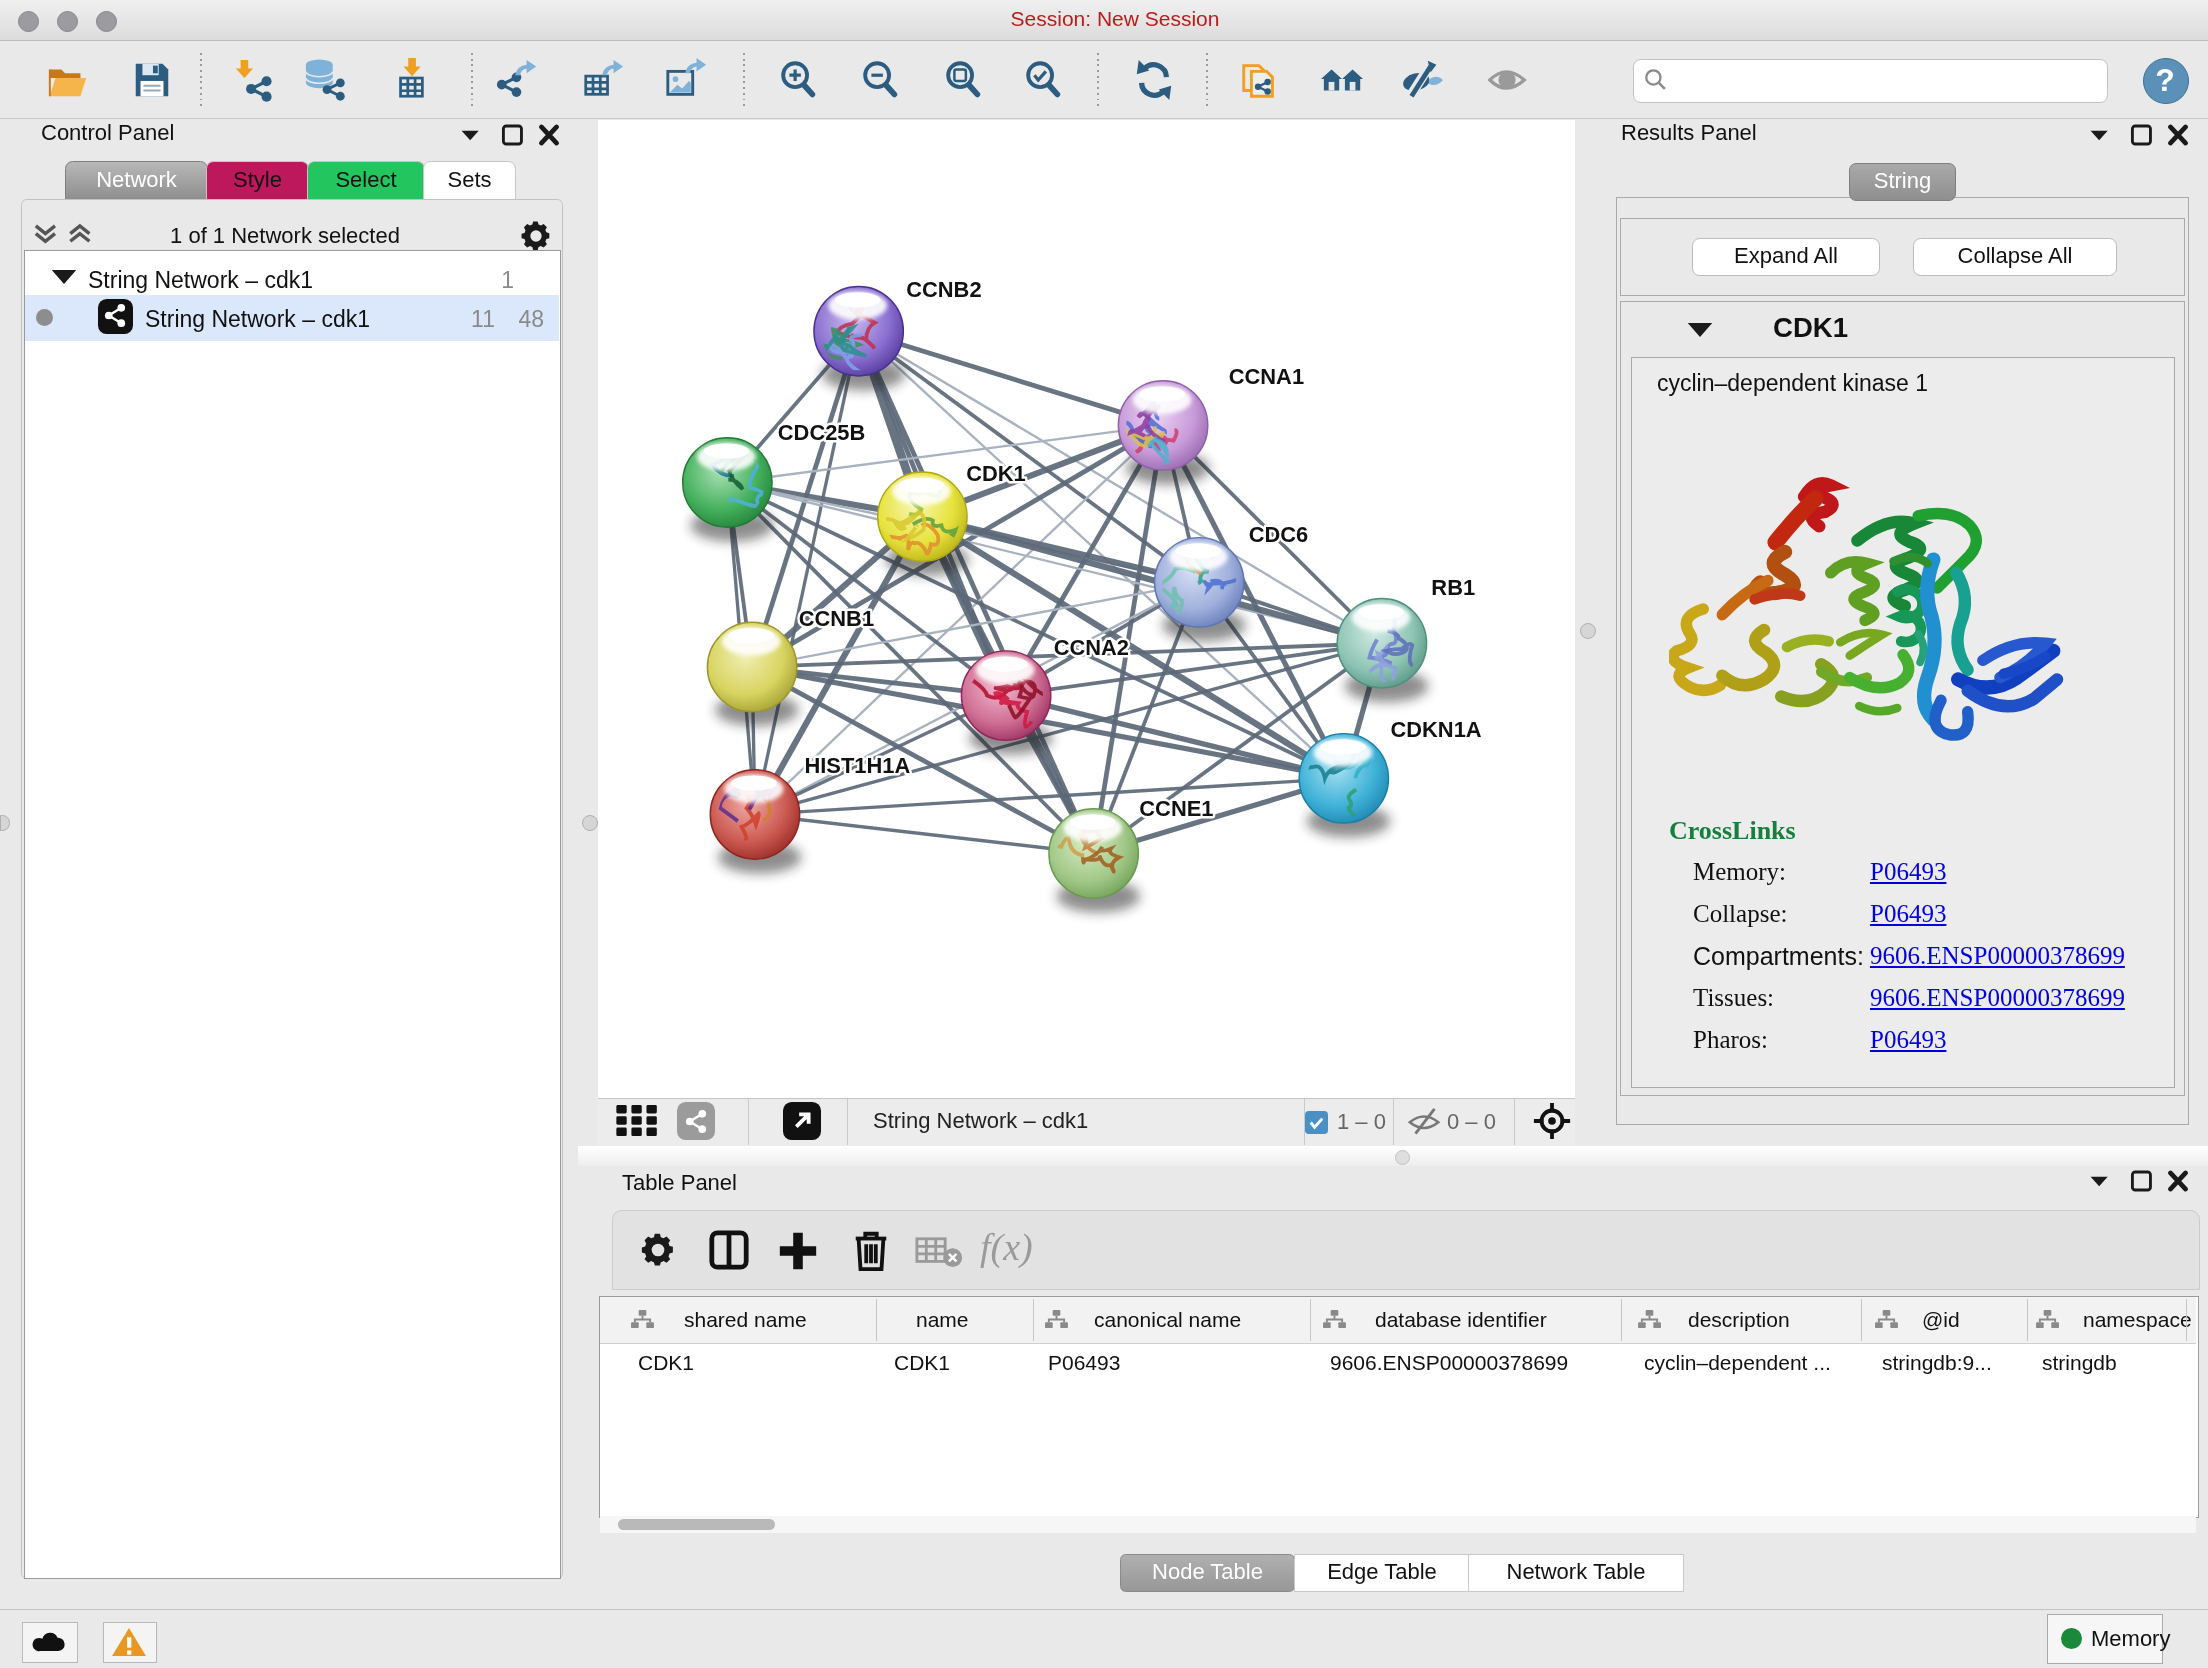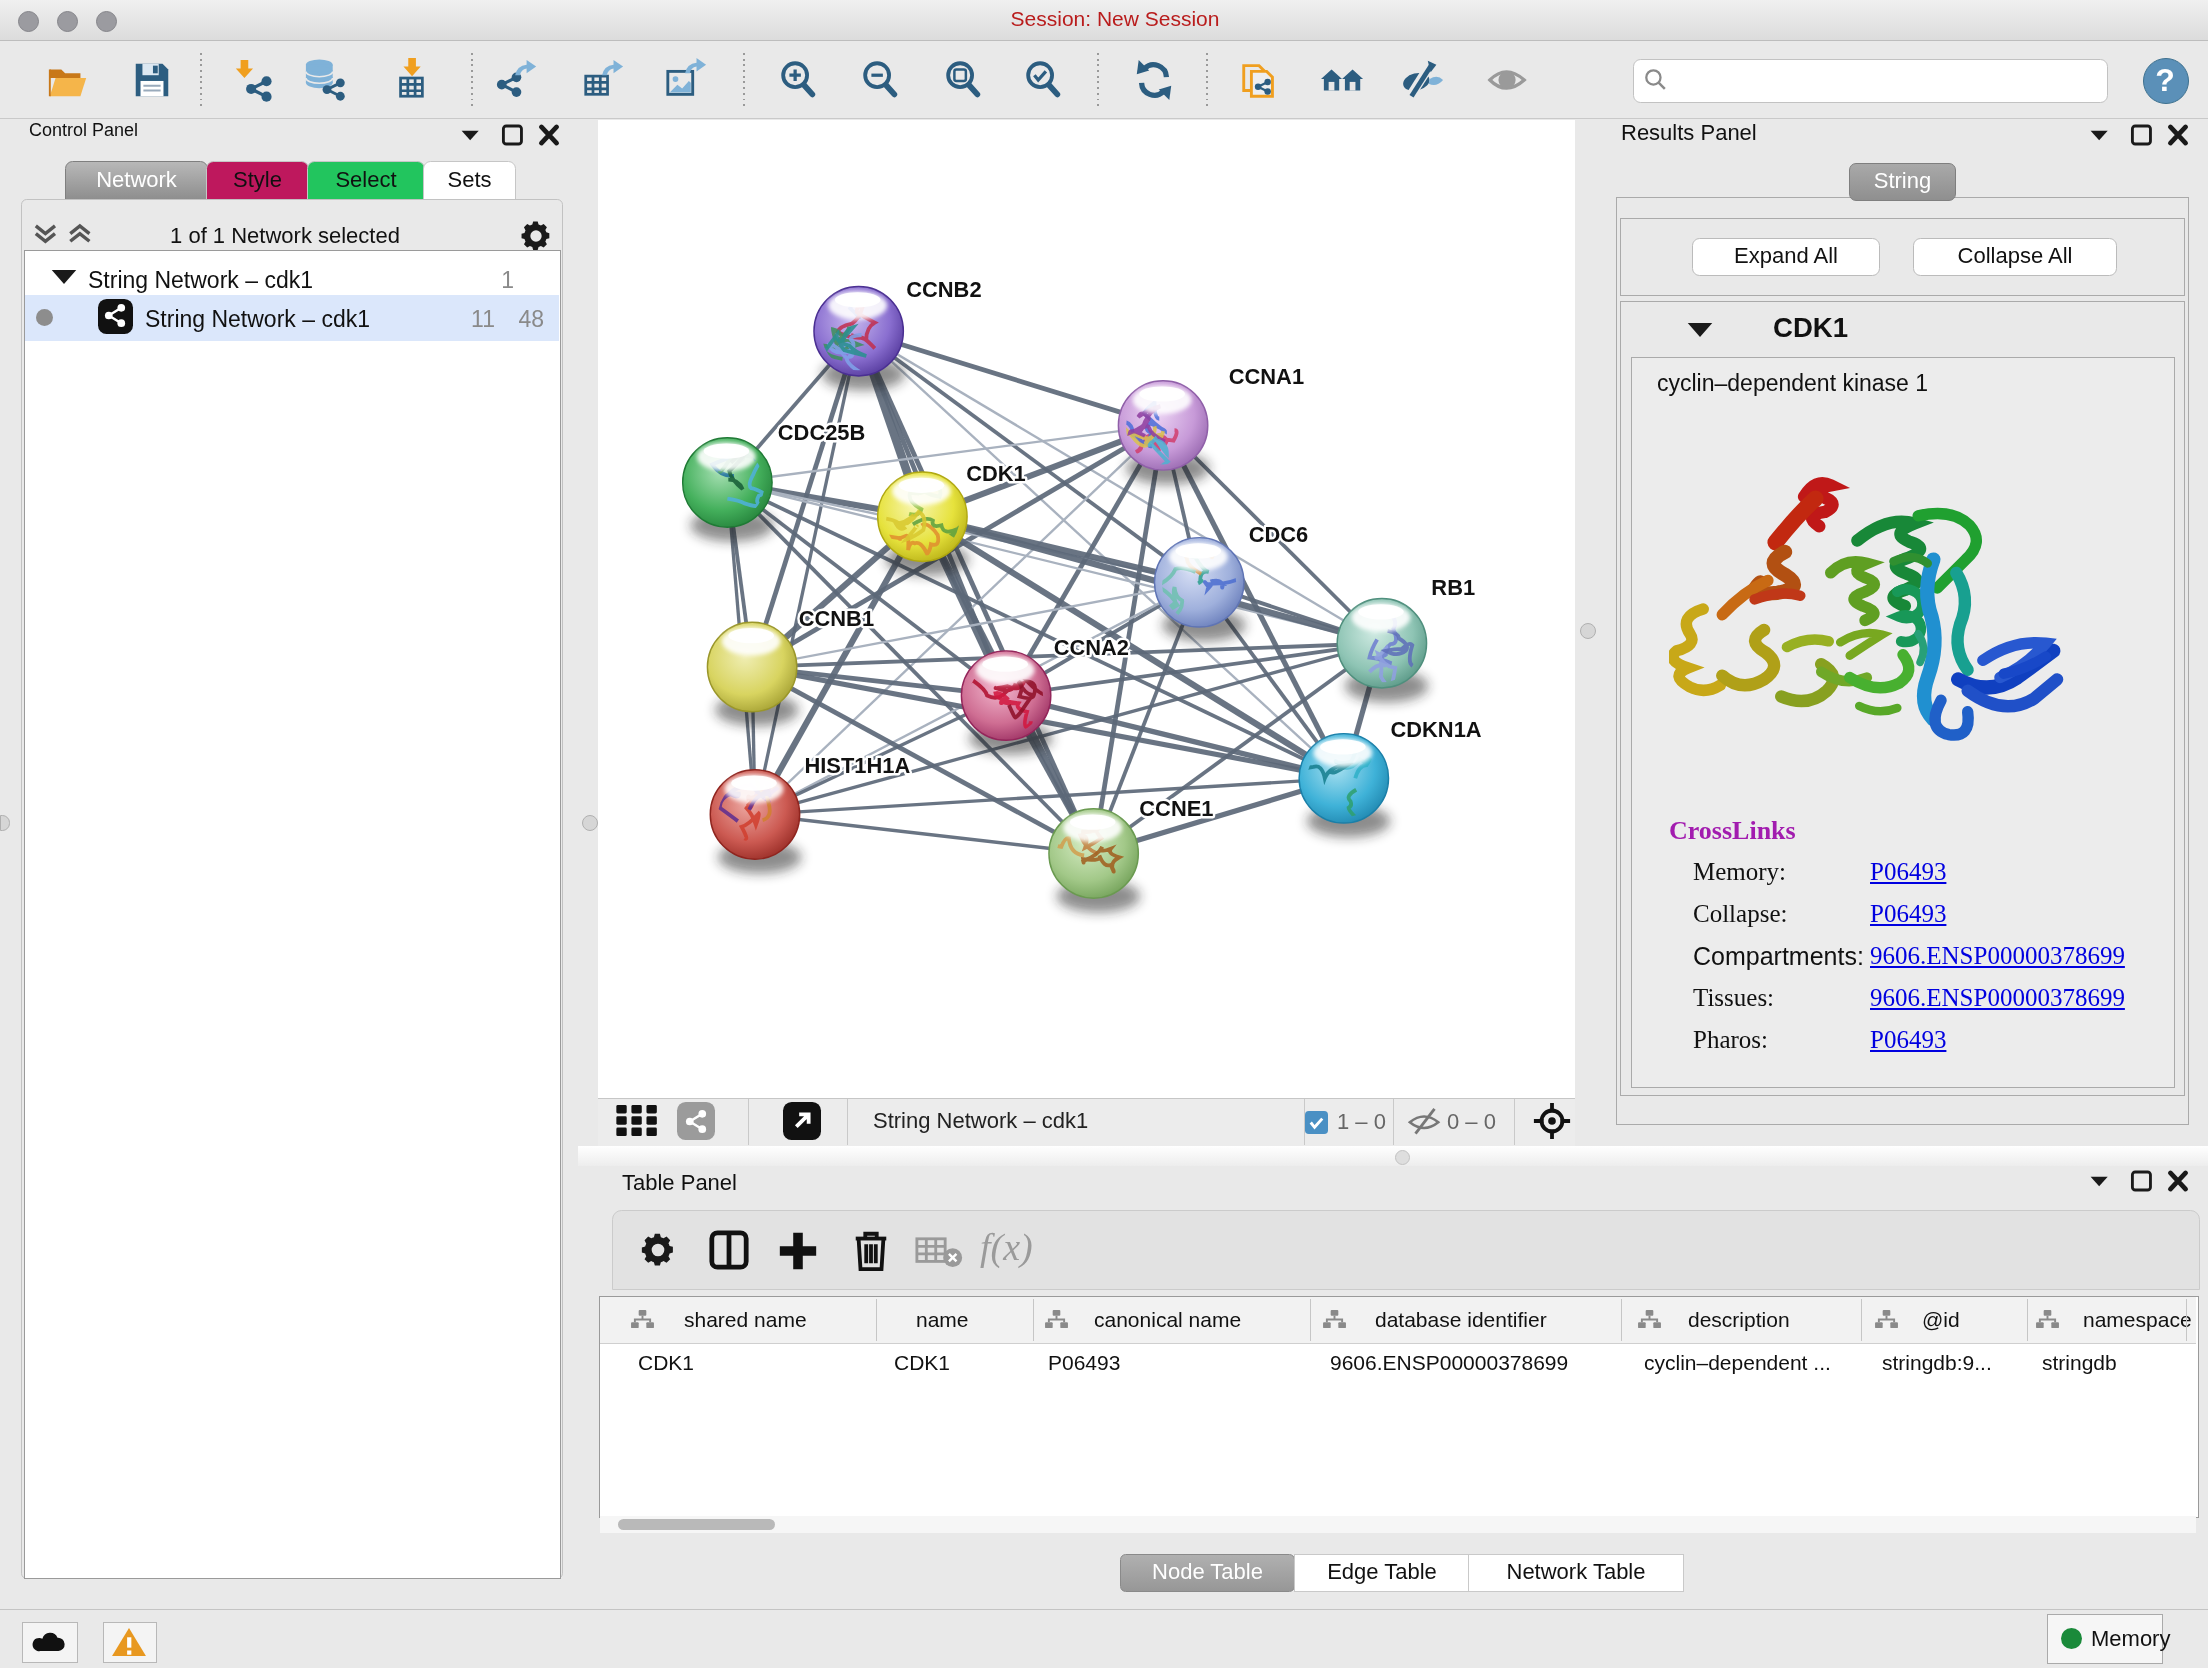--- a/index.html
+++ b/index.html
@@ -170,21 +170,21 @@
         <circle cx="12" cy="12" r="7.5" fill="none" stroke="#8a8a8a" stroke-width="2.4"></circle>
         <path d="M17.5 17.5 L24 24" stroke="#8a8a8a" stroke-width="2.6"></path>
       </svg>
     </div>
 <div style="position:absolute;left:2143px;top:58px;width:44px;height:44px;border-radius:50%;background:#5b90b8;border:1.9px solid #3e718f"></div>
 <div style="position:absolute;left:2143px;top:58px;width:44px;height:44px;text-align:center;font-size:32px;font-weight:bold;color:#fff;line-height:44px">?</div>
 
 <div style="position:absolute;left:0px;top:119px;width:578px;height:1471px;background:#e9e9e9">
   <div style="position:absolute;left:28.5px;top:118px;font-size:22px;color:#111">.</div>
 </div>
-<div style="position:absolute;left:29px;top:120px;font-size:18px;color:#111">Control Panel</div>
+<div style="position:absolute;left:41px;top:120px;font-size:22px;color:#111">Control Panel</div>
 <svg style="position:absolute;left:454px;top:122px" width="114" height="25" viewBox="0 0 120 26">
 <path d="M8 9 l18 0 -9 10 z" fill="#1a1a1a"></path>
 <rect x="52" y="4" width="19" height="19" rx="3" fill="none" stroke="#1a1a1a" stroke-width="3"></rect>
 <g stroke="#1a1a1a" stroke-width="5" stroke-linecap="round">
         <path d="M92 5 L108 22 M108 5 L92 22"></path>
       </g>
     </svg>
 
 <div style="position:absolute;left:65px;top:161px;width:453px;height:38px">
   <div style="position:absolute;left:0;top:0;width:141px;height:38px;background:linear-gradient(#b8b8b8,#8d8d8d);border:1px solid #7f7f7f;border-radius:7.6px 7.6px 0 0;color:#fff;text-align:center;line-height:36px;font-size:22px">Network</div>
@@ -596,21 +596,21 @@
 <path d="M314 256 q38 28 70 8 l24 -20" stroke="#2050c8" stroke-width="13"></path>
 <path d="M330 224 q32 -22 66 -18 q-20 24 -48 36" stroke="#2858d0" stroke-width="12"></path>
 <path d="M286 266 q-16 30 8 36 q24 4 20 -24" stroke="#2060c8" stroke-width="12"></path>
 <path d="M352 238 q22 -4 44 -18" stroke="#1848c8" stroke-width="11"></path>
 <path d="M180 205 q22 -14 44 -8 q-16 10 -34 22" stroke="#78a820" stroke-width="9"></path>
 <path d="M236 120 q20 -10 36 2" stroke="#309030" stroke-width="9"></path>
 <path d="M200 272 q20 10 40 2" stroke="#58a828" stroke-width="9"></path>
 <path d="M262 196 q10 14 2 30" stroke="#28a078" stroke-width="8"></path>
 </g>
       </svg>
-  <div style="position:absolute;left:48px;top:514px;font-family:'Liberation Serif',serif;font-size:26px;font-weight:bold;color:#a21caf">CrossLinks</div>
+  <div style="position:absolute;left:48px;top:514px;font-family:'Liberation Serif',serif;font-size:26px;font-weight:bold;color:#15803d">CrossLinks</div>
   <div style="position:absolute;left:72px;top:556px;font-family:'Liberation Serif',serif;font-size:25px;color:#111">Memory:</div>
 <div style="position:absolute;left:249px;top:556px;font-family:'Liberation Serif',serif;font-size:25px;color:#0000e0;text-decoration:underline">P06493</div>
   <div style="position:absolute;left:72px;top:598px;font-family:'Liberation Serif',serif;font-size:25px;color:#111">Collapse:</div>
 <div style="position:absolute;left:249px;top:598px;font-family:'Liberation Serif',serif;font-size:25px;color:#0000e0;text-decoration:underline">P06493</div>
   <div style="position:absolute;left:72px;top:640px;font-family:Liberation Sans, sans-serif;font-size:25px;color:#111">Compartments:</div>
 <div style="position:absolute;left:249px;top:640px;font-family:'Liberation Serif',serif;font-size:25px;color:#0000e0;text-decoration:underline">9606.ENSP00000378699</div>
   <div style="position:absolute;left:72px;top:682px;font-family:'Liberation Serif',serif;font-size:25px;color:#111">Tissues:</div>
 <div style="position:absolute;left:249px;top:682px;font-family:'Liberation Serif',serif;font-size:25px;color:#0000e0;text-decoration:underline">9606.ENSP00000378699</div>
   <div style="position:absolute;left:72px;top:724px;font-family:'Liberation Serif',serif;font-size:25px;color:#111">Pharos:</div>
 <div style="position:absolute;left:249px;top:724px;font-family:'Liberation Serif',serif;font-size:25px;color:#0000e0;text-decoration:underline">P06493</div>

